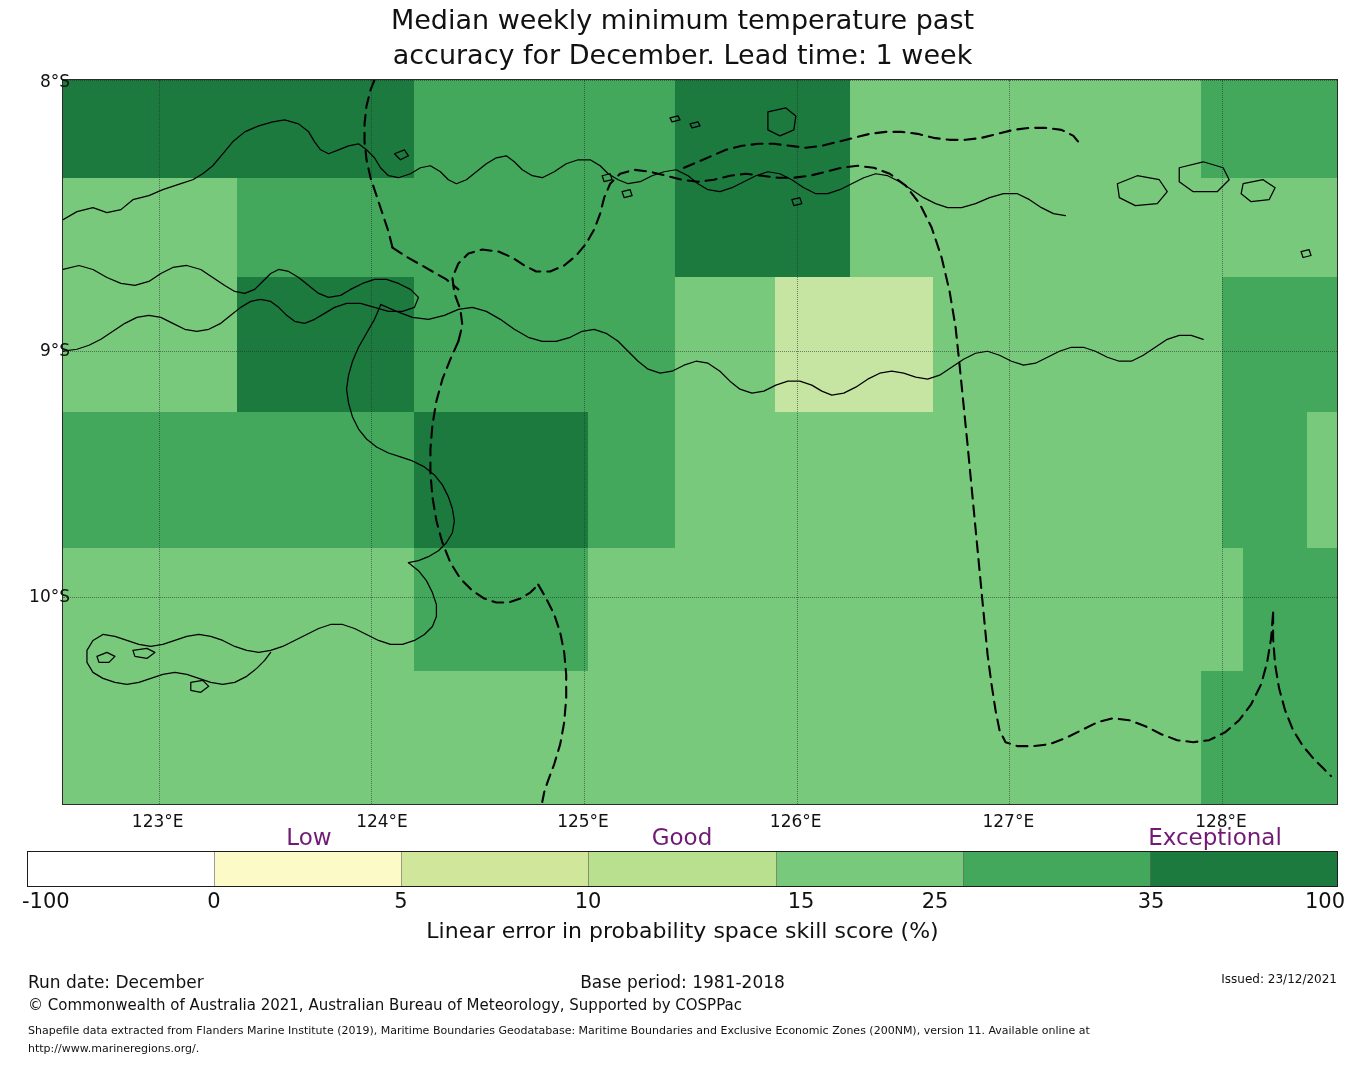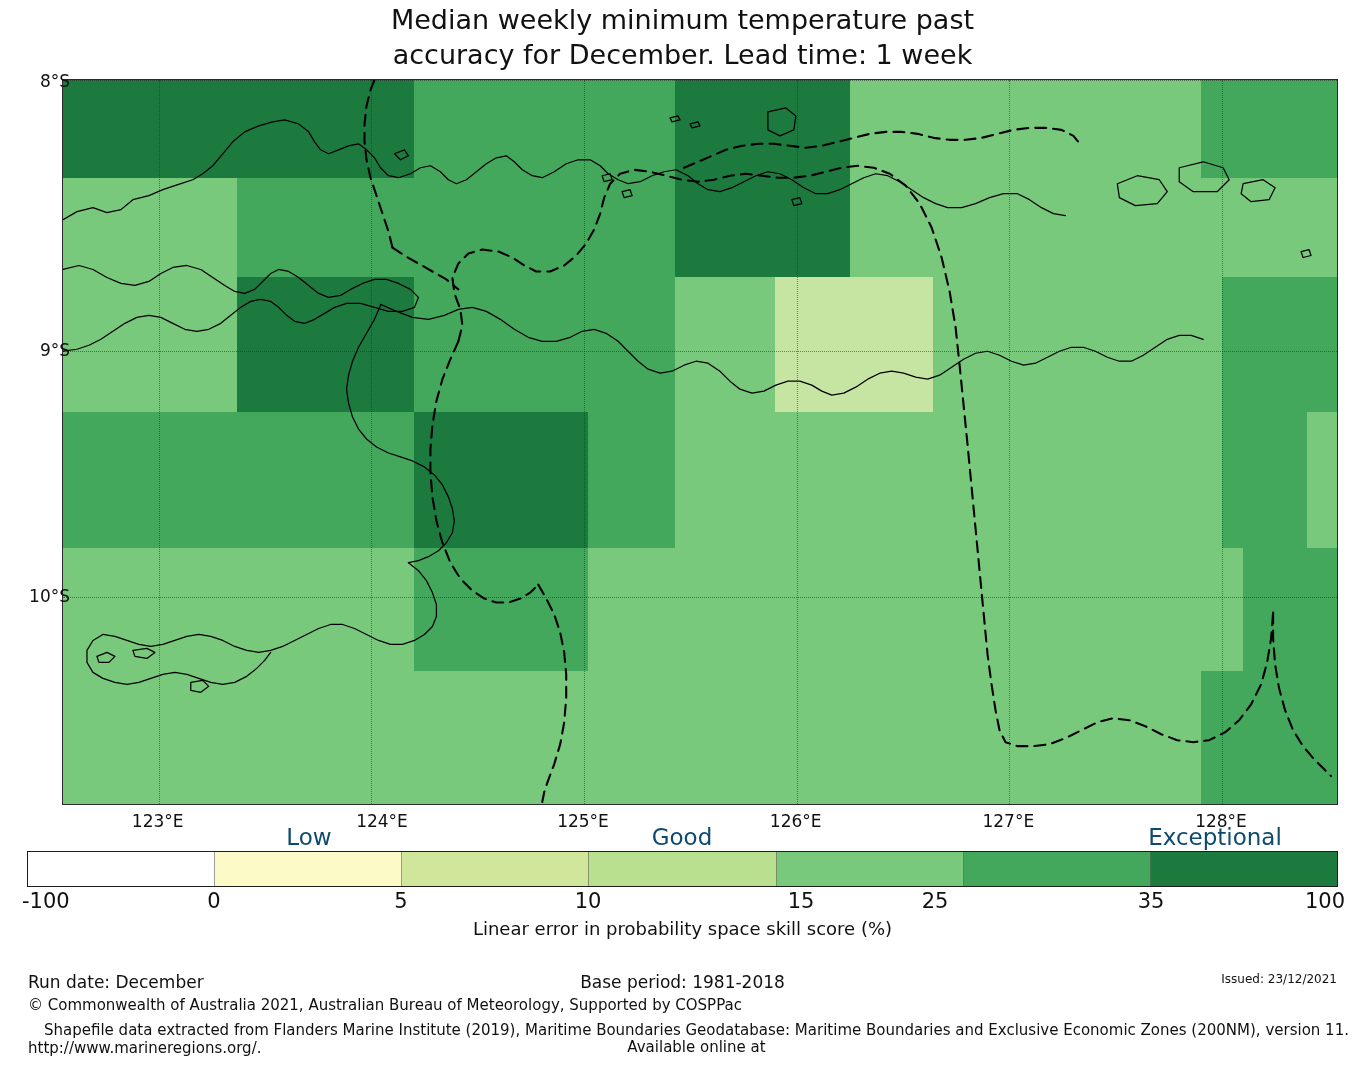--- a/index.html
+++ b/index.html
@@ -33,33 +33,33 @@
   
   #cbwrap{position:absolute;left:27px;top:851px;width:1311px;height:36px;}
   #cbar{position:absolute;left:0;top:0;width:1311px;height:36px;
         border:1px solid #1d1d1d;box-sizing:border-box;display:flex;}
   #cbar .seg{height:100%;flex:1 1 0;border-right:1px solid rgba(60,60,60,.5);box-sizing:border-box;}
   #cbar .seg:last-child{border-right:none;}
   .cbtick{position:absolute;top:889px;font-size:21px;color:#111;
           transform:translateX(-50%);white-space:nowrap;}
   .cbtick.first{transform:translateX(0);}
   .cbtick.last{transform:translateX(-100%);}
-  .cbcat{position:absolute;top:824px;font-size:23px;color:#0c4a6e;
+  .cbcat{position:absolute;top:824px;font-size:23px;color:#701a75;
          transform:translateX(-50%);white-space:nowrap;}
   #cblabel{position:absolute;left:0;top:918px;width:1365px;text-align:center;
-           font-size:18px;color:#111;}
+           font-size:22px;color:#111;}
 
   
   #footer{position:absolute;left:0;top:972px;width:1365px;}
   .frow{position:relative;height:24px;}
   .f-left{position:absolute;left:28px;font-size:17px;color:#111;}
   .f-mid{position:absolute;left:0;width:1365px;text-align:center;font-size:17px;color:#111;}
   .f-right{position:absolute;right:28px;font-size:12px;color:#111;}
   .f-small{position:absolute;left:28px;font-size:15px;color:#111;}
-  .f-tiny{position:absolute;left:28px;font-size:15px;color:#111;line-height:17px;text-align:center;}
+  .f-tiny{position:absolute;left:28px;font-size:11px;color:#111;line-height:17px;text-align:center;}
 </style>
 </head>
 <body>
 
 <div id="title">
   <div>Median weekly minimum temperature past</div>
   <div>accuracy for December. Lead time: 1 week</div>
 </div>
 
 <div id="plot">

